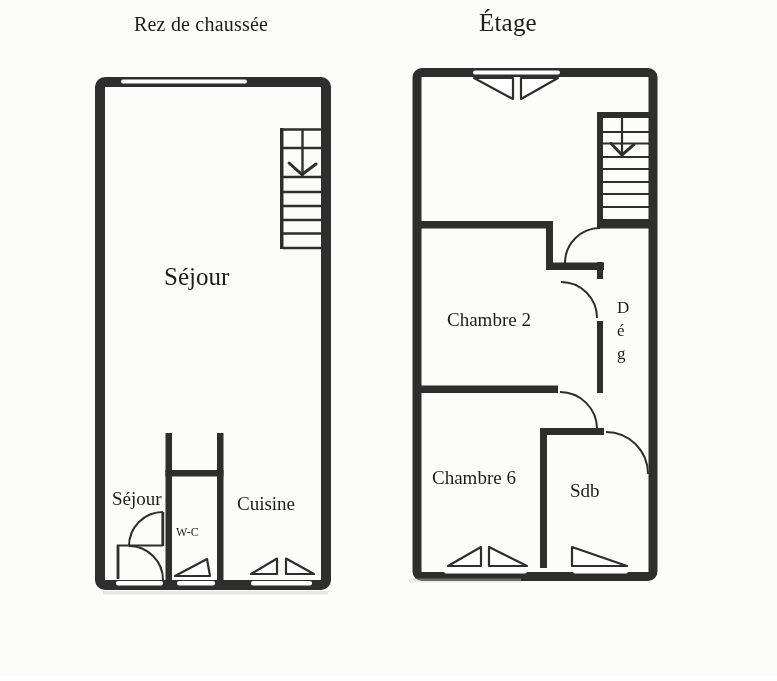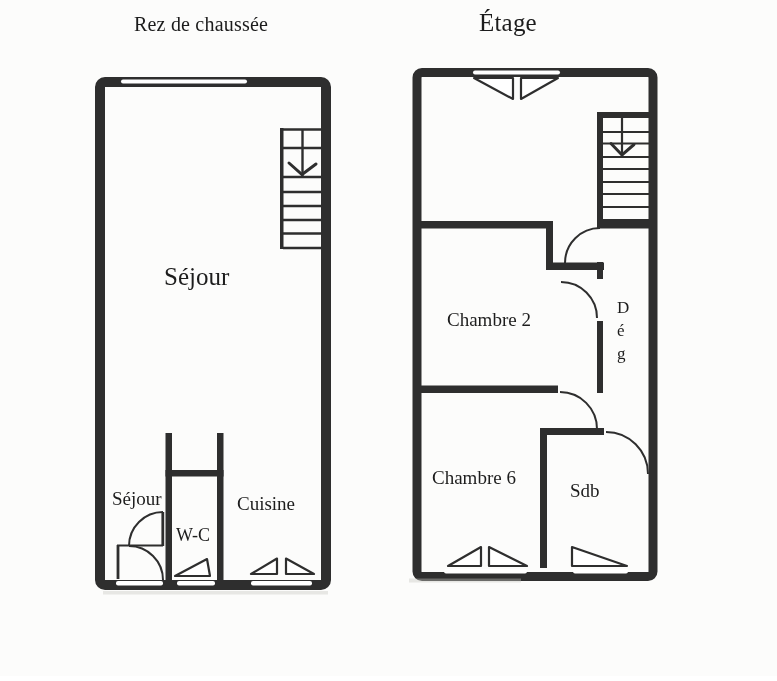--- a/index.html
+++ b/index.html
@@ -18,21 +18,21 @@
     font-size:20px;
     letter-spacing:0.2px;
     white-space:nowrap;
   }
   .room-label{
     position:absolute;
     color:#1d1d1d;
     font-size:19px;
     white-space:nowrap;
   }
-  .room-label.small{font-size:18px;}
+  .room-label.small{font-size:12px;}
   .room-label.vertical{
     white-space:normal;
     width:15px;
     word-break:break-all;
     line-height:23px;
     font-size:17px;
   }
 </style>
 </head>
 <body>

